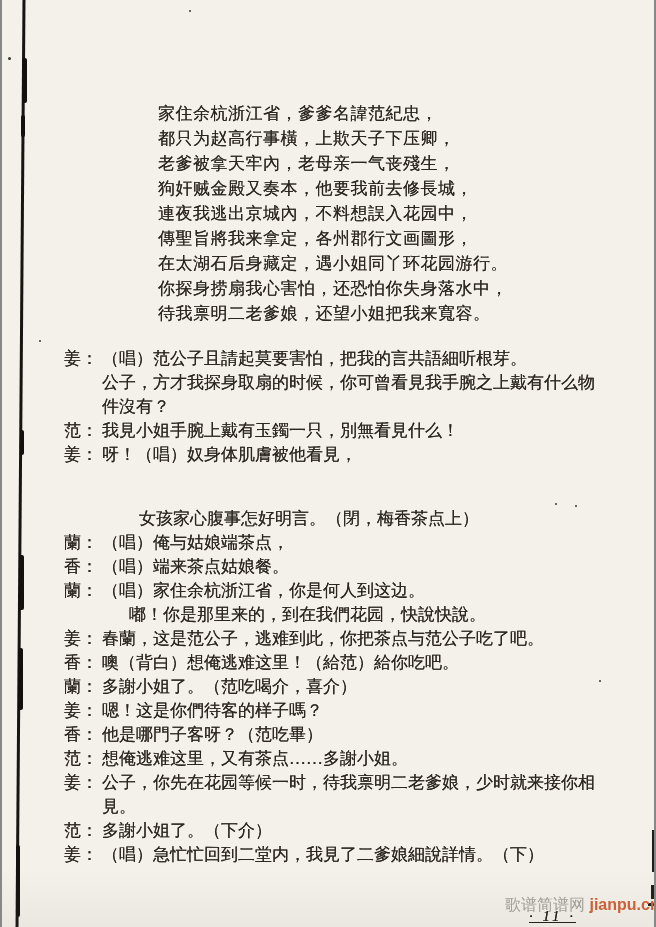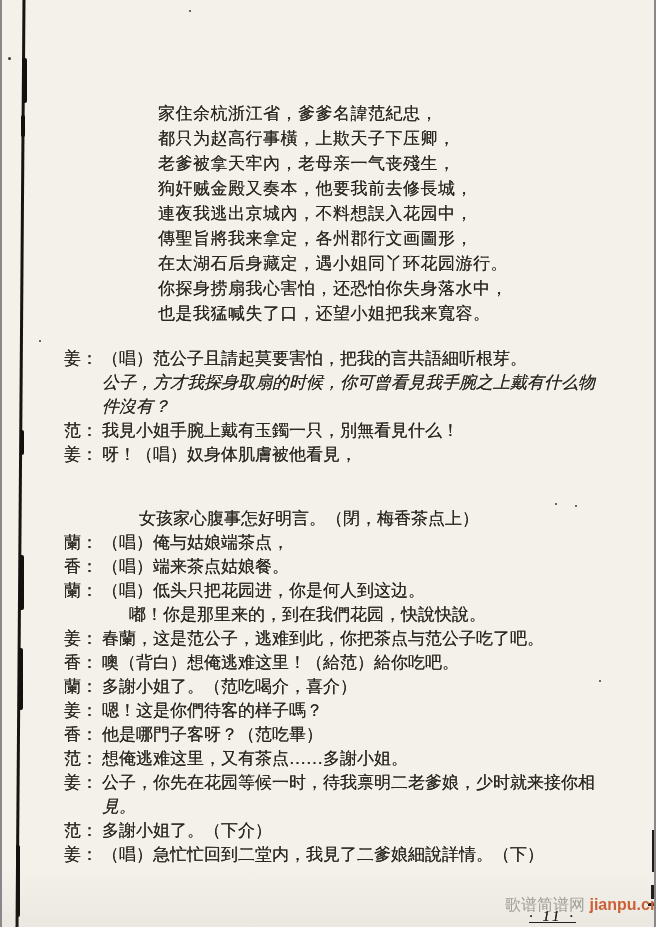--- a/index.html
+++ b/index.html
@@ -27,21 +27,21 @@
   }
   
   .dialogue{
     position:absolute;left:62px;top:347px;width:590px;
     font-size:17px;line-height:24px;
     text-shadow:0 0 .5px rgba(43,39,32,.85);
   }
   .row{position:relative;white-space:nowrap;}
   .row .speaker{position:absolute;left:0;top:0;}
   .row.speaker-row{padding-left:38px;}
-  .row.cont-a{padding-left:38px;font-style:italic;}
+  .row.cont-a{padding-left:38px;}
   .row.cont-verse{padding-left:75px;margin-top:40px;}
   .row.cont-b{padding-left:65px;}
   
   .pagenum{
     position:absolute;left:527px;top:908px;
     font-size:15px;font-style:italic;letter-spacing:3px;
     color:#1f1d19;text-shadow:0 0 .5px rgba(31,29,25,.9);text-decoration:underline;
   }
   
   .watermark{
@@ -84,33 +84,33 @@
 
   <div class="verse">
       <div>家住余杭浙江省，爹爹名諱范紀忠，</div>
       <div>都只为赵高行事橫，上欺天子下压卿，</div>
       <div>老爹被拿天牢內，老母亲一气丧殘生，</div>
       <div>狗奸贼金殿又奏本，他要我前去修長城，</div>
       <div>連夜我逃出京城內，不料想誤入花园中，</div>
       <div>傳聖旨將我来拿定，各州郡行文画圖形，</div>
       <div>在太湖石后身藏定，遇小姐同丫环花园游行。</div>
       <div>你探身捞扇我心害怕，还恐怕你失身落水中，</div>
-      <div>也是我猛喊失了口，还望小姐把我来寬容。</div>
+      <div>待我禀明二老爹娘，还望小姐把我来寬容。</div>
     </div>
 
   <div class="dialogue">
       <div class="row speaker-row"><span class="speaker">姜：</span><span>（唱）范公子且請起莫要害怕，把我的言共語細听根芽。</span></div>
       <div class="row cont-a"><span>公子，方才我探身取扇的时候，你可曾看見我手腕之上戴有什么物</span></div>
       <div class="row cont-a"><span>件沒有？</span></div>
       <div class="row speaker-row"><span class="speaker">范：</span><span>我見小姐手腕上戴有玉鐲一只，別無看見什么！</span></div>
       <div class="row speaker-row"><span class="speaker">姜：</span><span>呀！（唱）奴身体肌膚被他看見，</span></div>
       <div class="row cont-verse"><span>女孩家心腹事怎好明言。（閉，梅香茶点上）</span></div>
       <div class="row speaker-row"><span class="speaker">蘭：</span><span>（唱）俺与姑娘端茶点，</span></div>
       <div class="row speaker-row"><span class="speaker">香：</span><span>（唱）端来茶点姑娘餐。</span></div>
-      <div class="row speaker-row"><span class="speaker">蘭：</span><span>（唱）低头只把花园进，你是何人到这边。</span></div>
+      <div class="row speaker-row"><span class="speaker">蘭：</span><span>（唱）家住余杭浙江省，你是何人到这边。</span></div>
       <div class="row cont-b"><span>嘟！你是那里来的，到在我們花园，快說快說。</span></div>
       <div class="row speaker-row"><span class="speaker">姜：</span><span>春蘭，这是范公子，逃难到此，你把茶点与范公子吃了吧。</span></div>
       <div class="row speaker-row"><span class="speaker">香：</span><span>噢（背白）想俺逃难这里！（給范）給你吃吧。</span></div>
       <div class="row speaker-row"><span class="speaker">蘭：</span><span>多謝小姐了。（范吃喝介，喜介）</span></div>
       <div class="row speaker-row"><span class="speaker">姜：</span><span>嗯！这是你們待客的样子嗎？</span></div>
       <div class="row speaker-row"><span class="speaker">香：</span><span>他是哪門子客呀？（范吃畢）</span></div>
       <div class="row speaker-row"><span class="speaker">范：</span><span>想俺逃难这里，又有茶点……多謝小姐。</span></div>
       <div class="row speaker-row"><span class="speaker">姜：</span><span>公子，你先在花园等候一时，待我禀明二老爹娘，少时就来接你相</span></div>
       <div class="row cont-a"><span>見。</span></div>
       <div class="row speaker-row"><span class="speaker">范：</span><span>多謝小姐了。（下介）</span></div>

